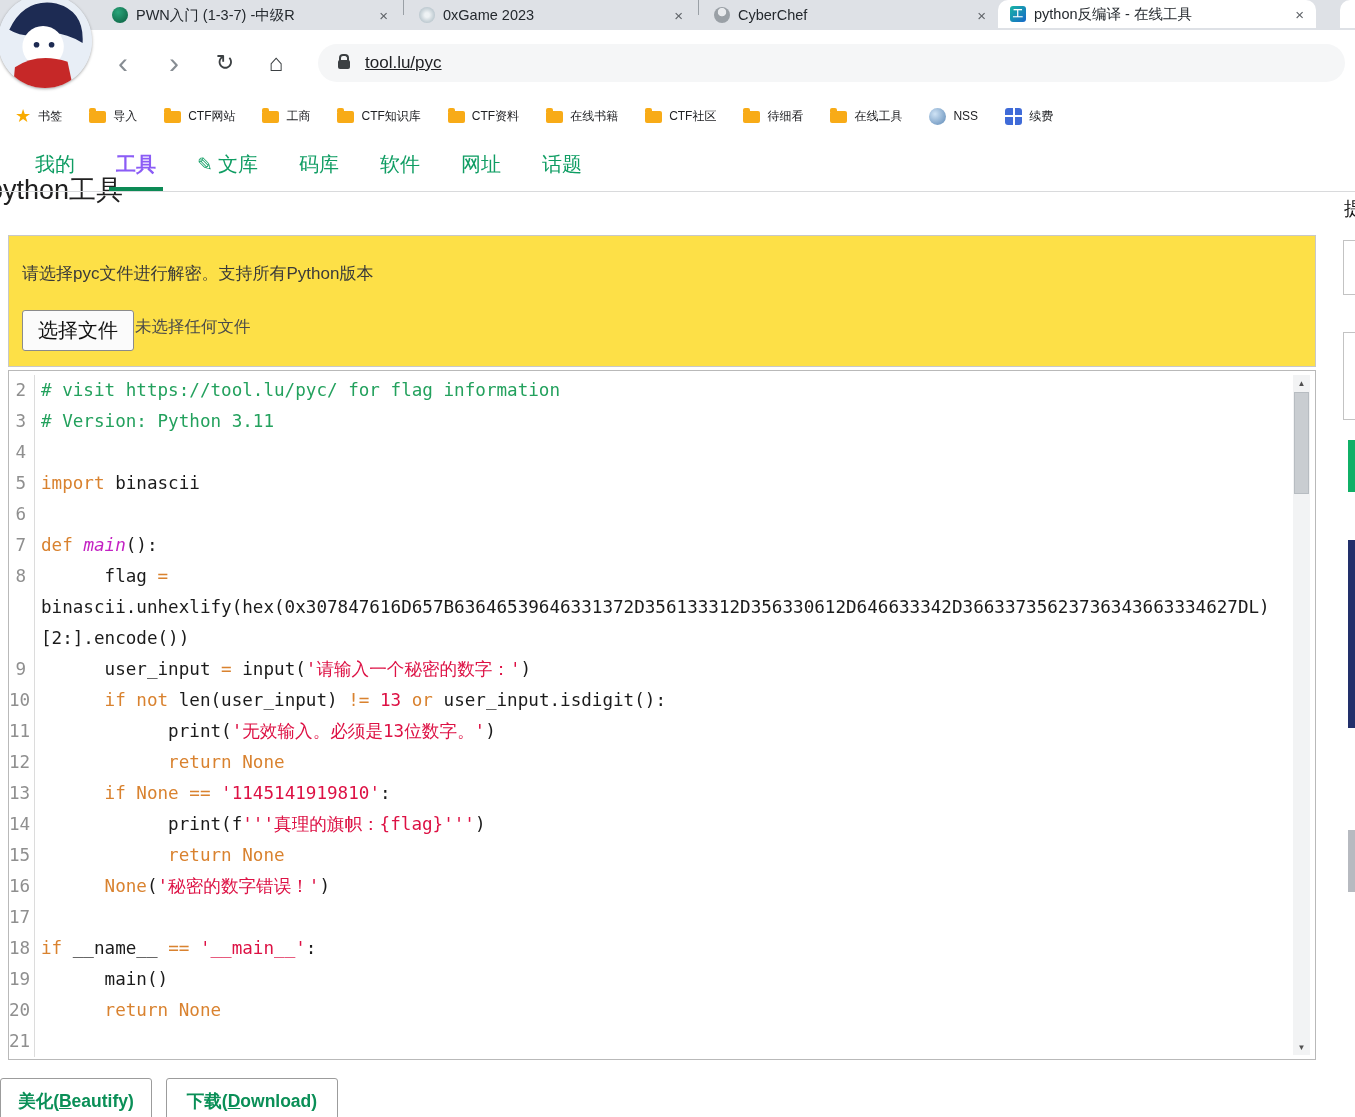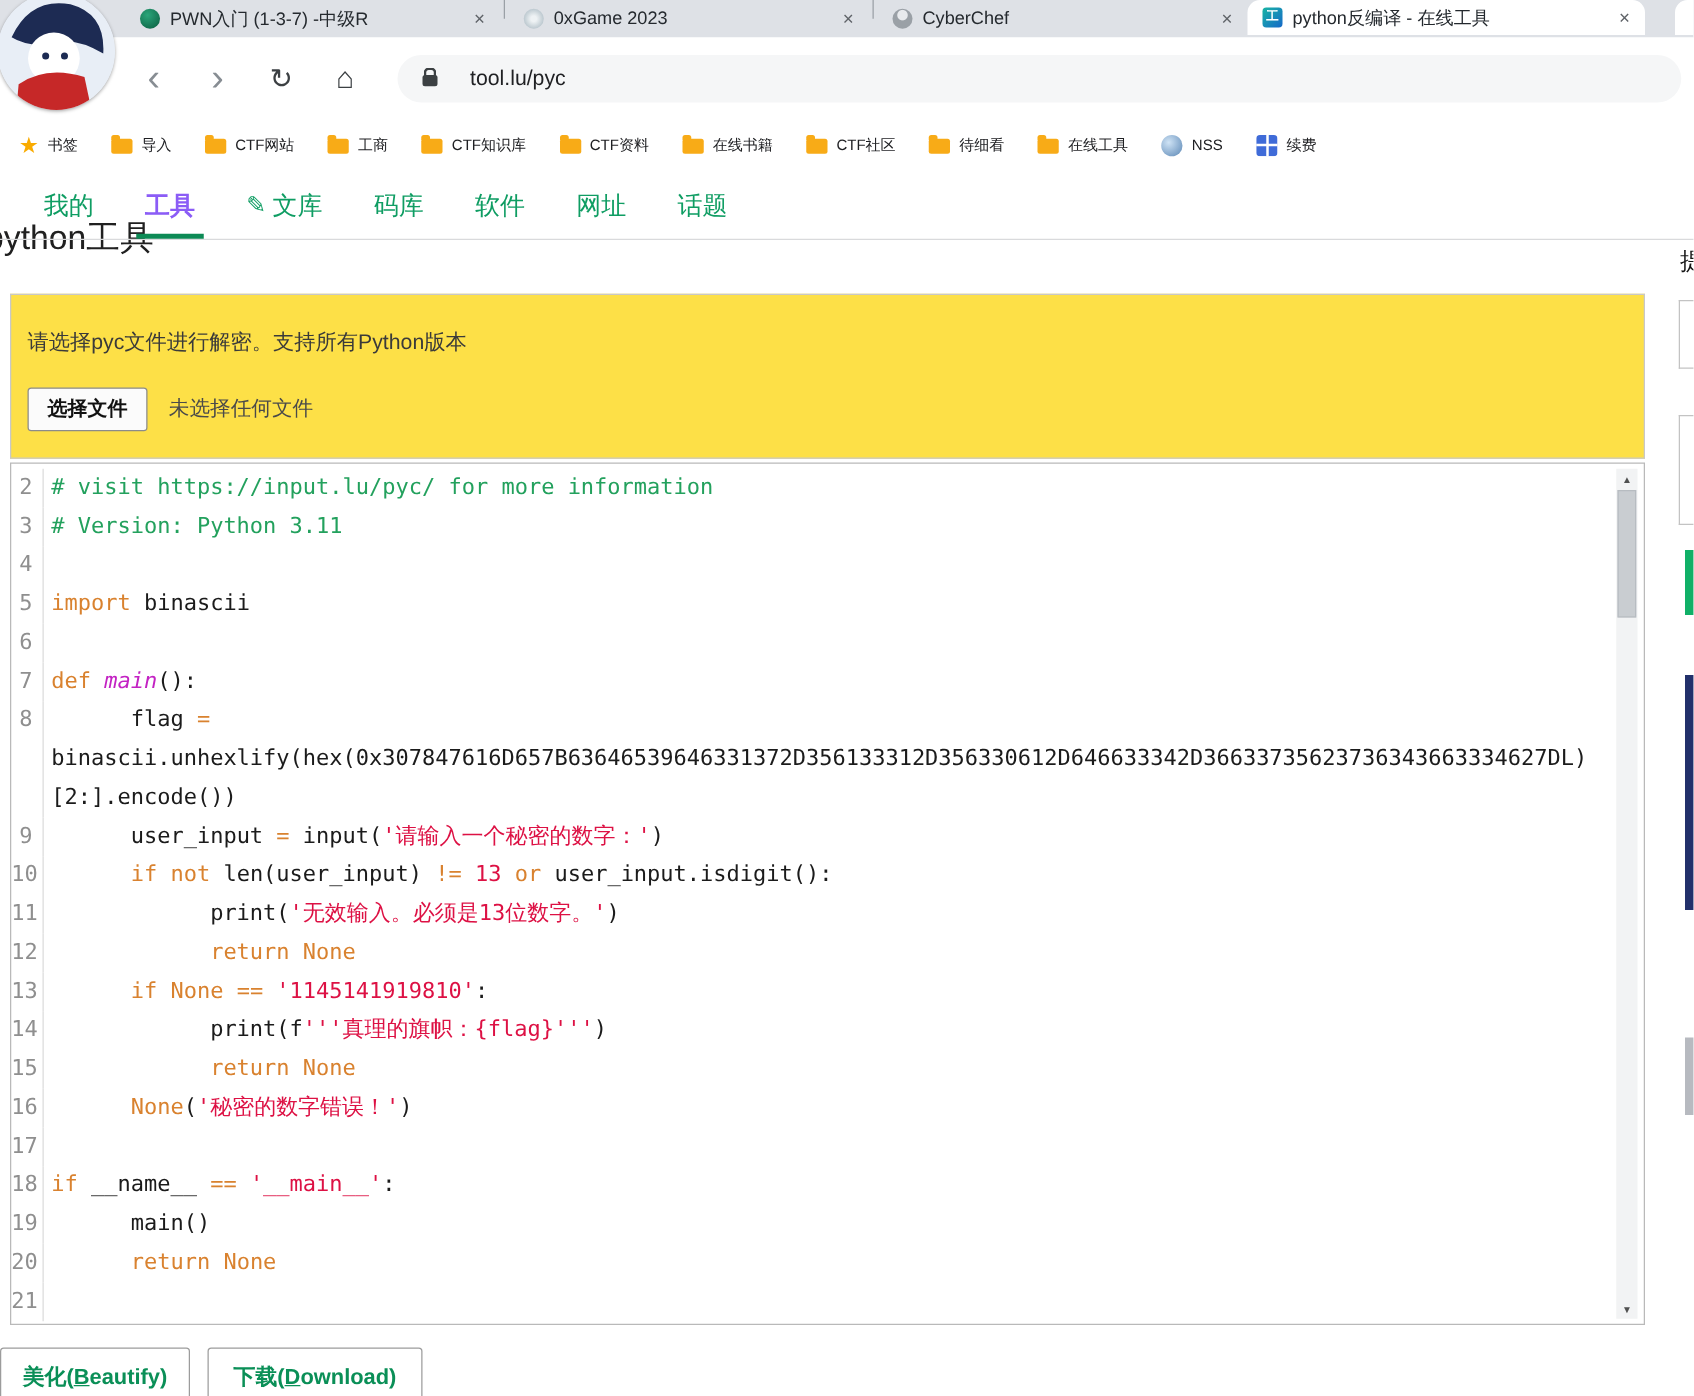--- a/index.html
+++ b/index.html
@@ -35,21 +35,21 @@
     margin-right:17px; flex:none; }
   .i-back,.i-fwd { font-size:30px; color:#878d93; line-height:30px; }
   .i-reload { font-size:22px; color:#3c4043; }
   .i-home { font-size:24px; color:#3c4043; }
   .urlpill { flex:1; height:38px; border-radius:19px; background:#f5f6f7; display:flex;
     align-items:center; margin:0 10px 0 8px; }
   .lock { width:12px; height:9px; background:#3c4043; border-radius:2px; position:relative;
     margin-left:20px; margin-top:4px; flex:none; }
   .lock::before { content:""; position:absolute; top:-6px; left:1px; width:6px; height:7px;
     border:2px solid #3c4043; border-bottom:none; border-radius:4px 4px 0 0; }
-  .url-text { margin-left:26px; font-size:17px; color:#202124; }
+  .url-text { margin-left:15px; font-size:17px; color:#202124;text-decoration:underline; }
 
   
   .bookmarks { position:absolute; left:0; top:95px; width:100%; height:42px; background:#fff;
     display:flex; align-items:center; padding-left:15px; gap:27px; overflow:hidden; }
   .bm-item { display:flex; align-items:center; gap:7px; flex:none; }
   .bm-label { font-size:12px; color:#202124; white-space:nowrap; }
   .bm-ic { flex:none; display:inline-block; }
   .ic-star { color:#f9ab00; font-size:18px; line-height:18px; }
   .ic-folder { width:17px; height:12px; background:#f8ab17; border-radius:2px; position:relative; margin-top:2px; }
   .ic-folder::before { content:""; position:absolute; top:-3px; left:0; width:7px; height:4px;
@@ -72,21 +72,21 @@
   .page-title { position:absolute; left:-12px; top:172px; font-size:27px; color:#202020; z-index:4; }
   .header-line { position:absolute; left:0; top:191px; width:100%; height:1px; background:#d9dadc; z-index:5; }
   .side-tab { position:absolute; right:0; top:196px; width:11px; height:28px; overflow:hidden;
     font-size:19px; color:#141414; z-index:7; }
 
   
   .upload { position:absolute; left:8px; top:235px; width:1308px; height:132px;
     border:1px solid #c8c8c8; background:#fde047; }
   .upload-hint { position:absolute; left:13px; top:26px; font-size:17px; color:#3a3a3a; }
   .choose-btn { position:absolute; left:13px; top:74px; padding:6px 15px; border:1px solid #8b8b8b;
-    border-radius:3px; background:#fbfbfb; font-size:16px; color:#111;font-weight:bold; }
+    border-radius:3px; background:#fbfbfb; font-size:20px; color:#111; }
   .no-file { position:absolute; left:126px; top:80px; font-size:16.5px; color:#4a4a4a; }
 
   
   .codepanel { position:absolute; left:8px; top:370px; width:1308px; height:690px;
     border:1px solid #b9b9b9; background:#fff; overflow:hidden; }
   .code-lines { padding-top:4px; }
   .cl { display:flex; min-height:31px; line-height:31px;
     font-family:"DejaVu Sans Mono", monospace; font-size:17.6px; }
   .ln { width:26px; text-align:right; padding-right:8px; border-right:1px solid #dcdcdc;
     flex:none; color:var(--c-linenum,#8f8f8f); }
@@ -264,21 +264,21 @@
   <div class="upload">
     <div class="upload-hint">请选择pyc文件进行解密。支持所有Python版本</div>
     <div class="choose-btn">选择文件</div>
     <div class="no-file">未选择任何文件</div>
   </div>
 
   <div class="codepanel">
     <div class="code-lines">
         <div class="cl">
           <div class="ln">2</div>
-          <div class="lt"><span class="tk-c"># visit https://input.lu/pyc/ for more information</span></div>
+          <div class="lt"><span class="tk-c"># visit https://tool.lu/pyc/ for flag information</span></div>
         </div>
         <div class="cl">
           <div class="ln">3</div>
           <div class="lt"><span class="tk-c"># Version: Python 3.11</span></div>
         </div>
         <div class="cl">
           <div class="ln">4</div>
           <div class="lt"></div>
         </div>
         <div class="cl">

